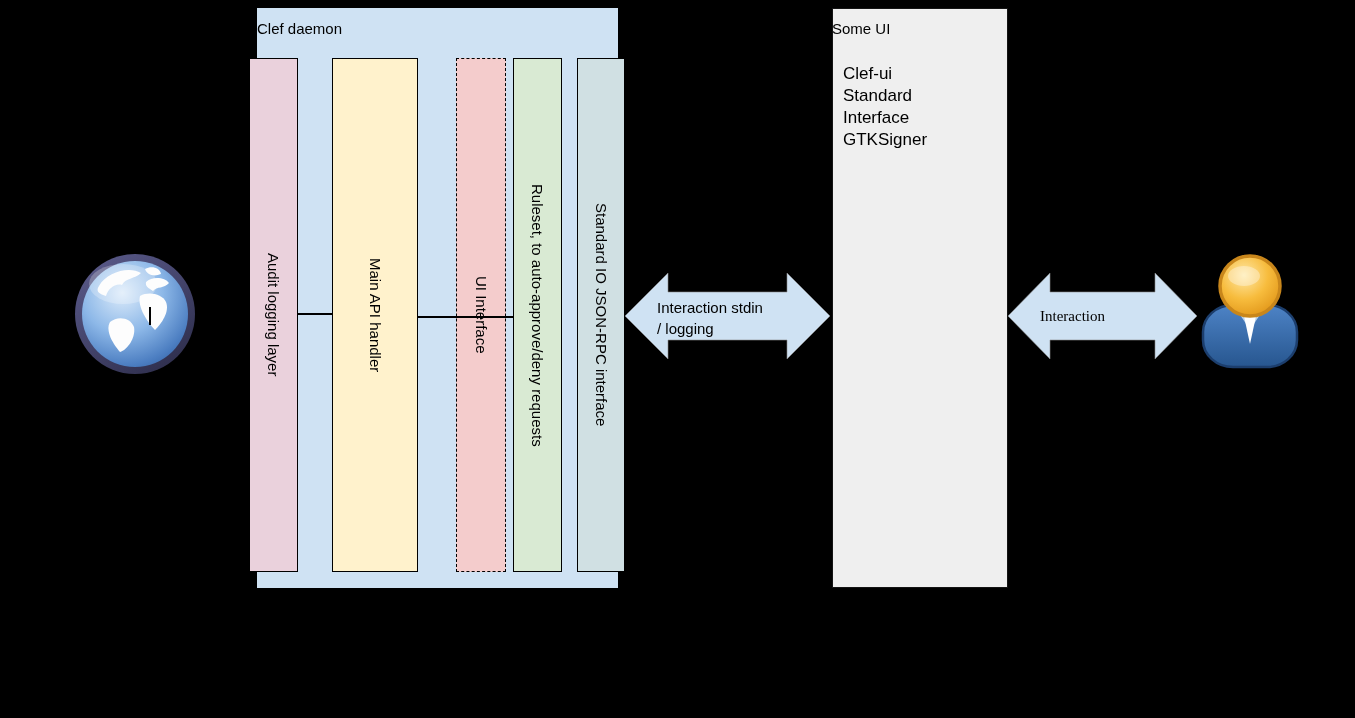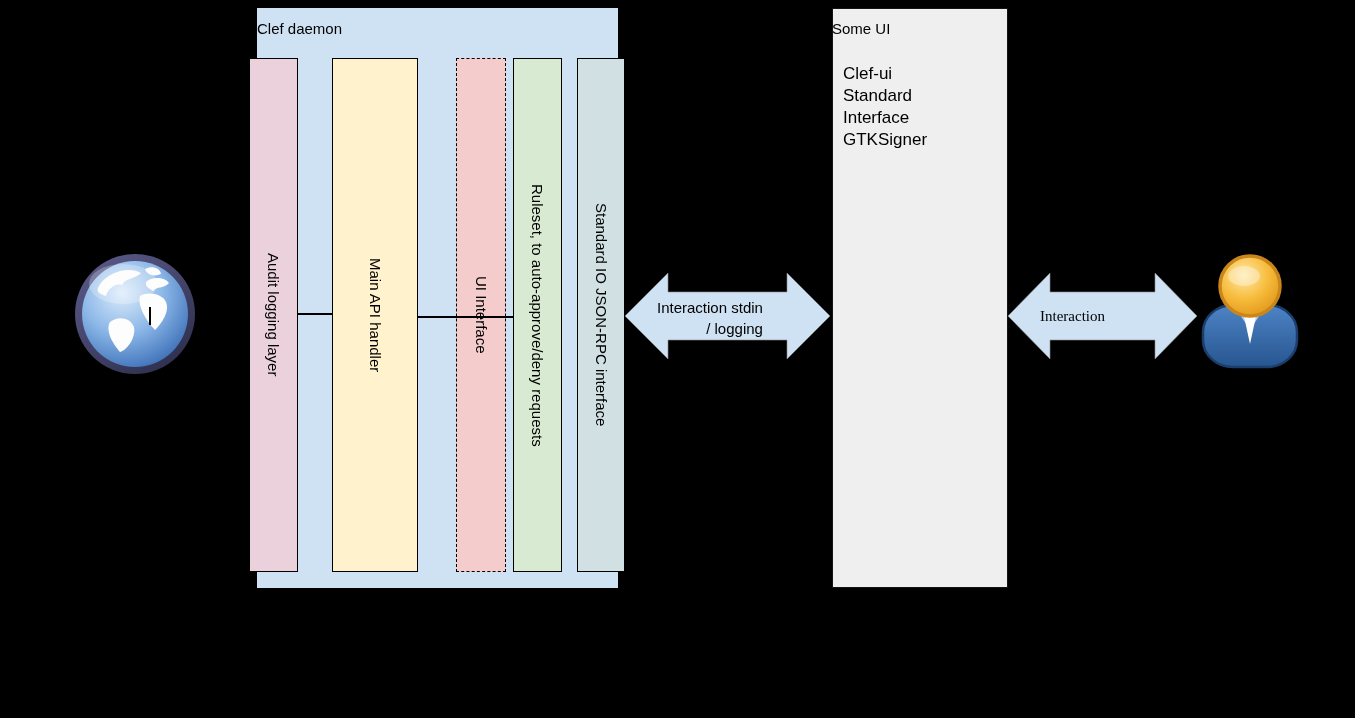--- a/index.html
+++ b/index.html
@@ -79,21 +79,21 @@
     <path d="M73,30 C79,24 92,25 96,31 C91,37 84,34 80,39 C76,36 72,35 73,30 Z" fill="#fdfdfd"></path>
     <path d="M67,44 C76,39 89,42 93,50 C97,60 88,72 82,78 C75,71 64,55 67,44 Z" fill="#fdfdfd"></path>
     <ellipse cx="50" cy="32" rx="34" ry="20" fill="#ffffff" opacity="0.25"></ellipse>
   </svg>
 
   <div class="abs cursor-mark"></div>
 
   <svg class="abs" style="left:625px;top:273px;z-index:4;" width="205" height="86" viewBox="0 0 205 86">
     <polygon points="0,43 43,0 43,19 162,19 162,0 205,43 162,86 162,67 43,67 43,86" fill="#cfe2f3" stroke="#8a8a8a" stroke-width="0.6"></polygon>
   </svg>
-  <div class="abs arrow-label" style="left:657px;top:297px;text-align:right;">
+  <div class="abs arrow-label" style="left:657px;top:297px;">
     <div>Interaction stdin</div>
     <div>/ logging</div>
   </div>
 
   <div class="abs someui-box"></div>
   <div class="abs someui-title">Some UI</div>
   <div class="abs someui-list">
     <div>Clef-ui</div>
     <div>Standard</div>
     <div>Interface</div>

